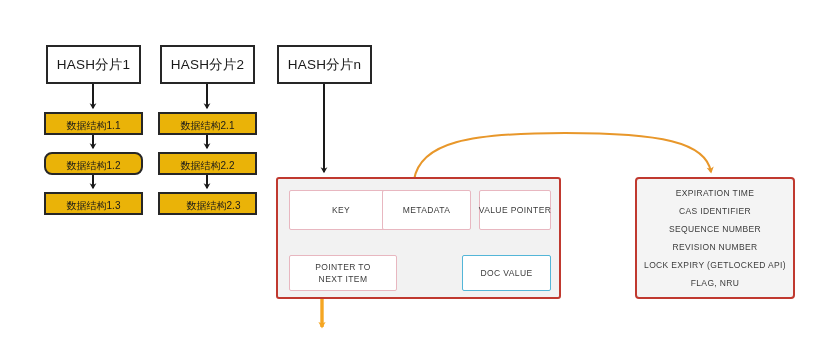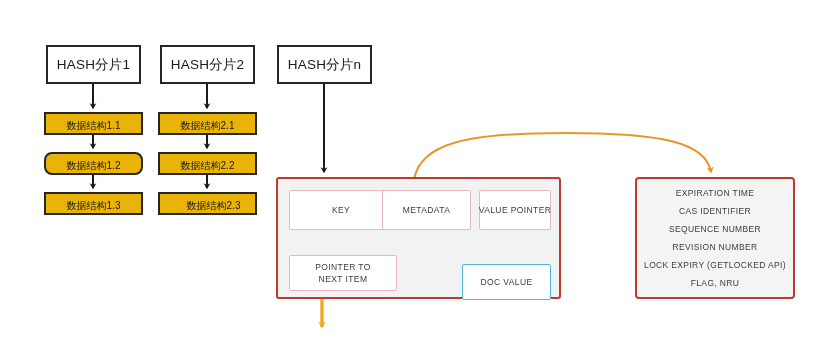--- a/index.html
+++ b/index.html
@@ -200,21 +200,21 @@
 
     <div class="field-box" style="left:201px; top:11px; width:72px; height:40px;">
       <span>VALUE POINTER</span>
     </div>
 
     <div class="field-box" style="left:11px; top:76px; width:108px; height:36px;">
       <span>POINTER TO</span>
       <span>NEXT ITEM</span>
     </div>
 
-    <div class="field-box doc-value" style="left:184px; top:76px; width:89px; height:36px;margin-top:9px;">
+    <div class="field-box doc-value" style="left:184px; top:76px; width:89px; height:36px;">
       <span>DOC VALUE</span>
     </div>
   </div>
 
   <div class="meta-container" style="left:635px; top:177px; width:160px; height:122px;">
     <div class="meta-line">EXPIRATION TIME</div>
     <div class="meta-line">CAS IDENTIFIER</div>
     <div class="meta-line">SEQUENCE NUMBER</div>
     <div class="meta-line">REVISION NUMBER</div>
     <div class="meta-line">LOCK EXPIRY (GETLOCKED API)</div>

